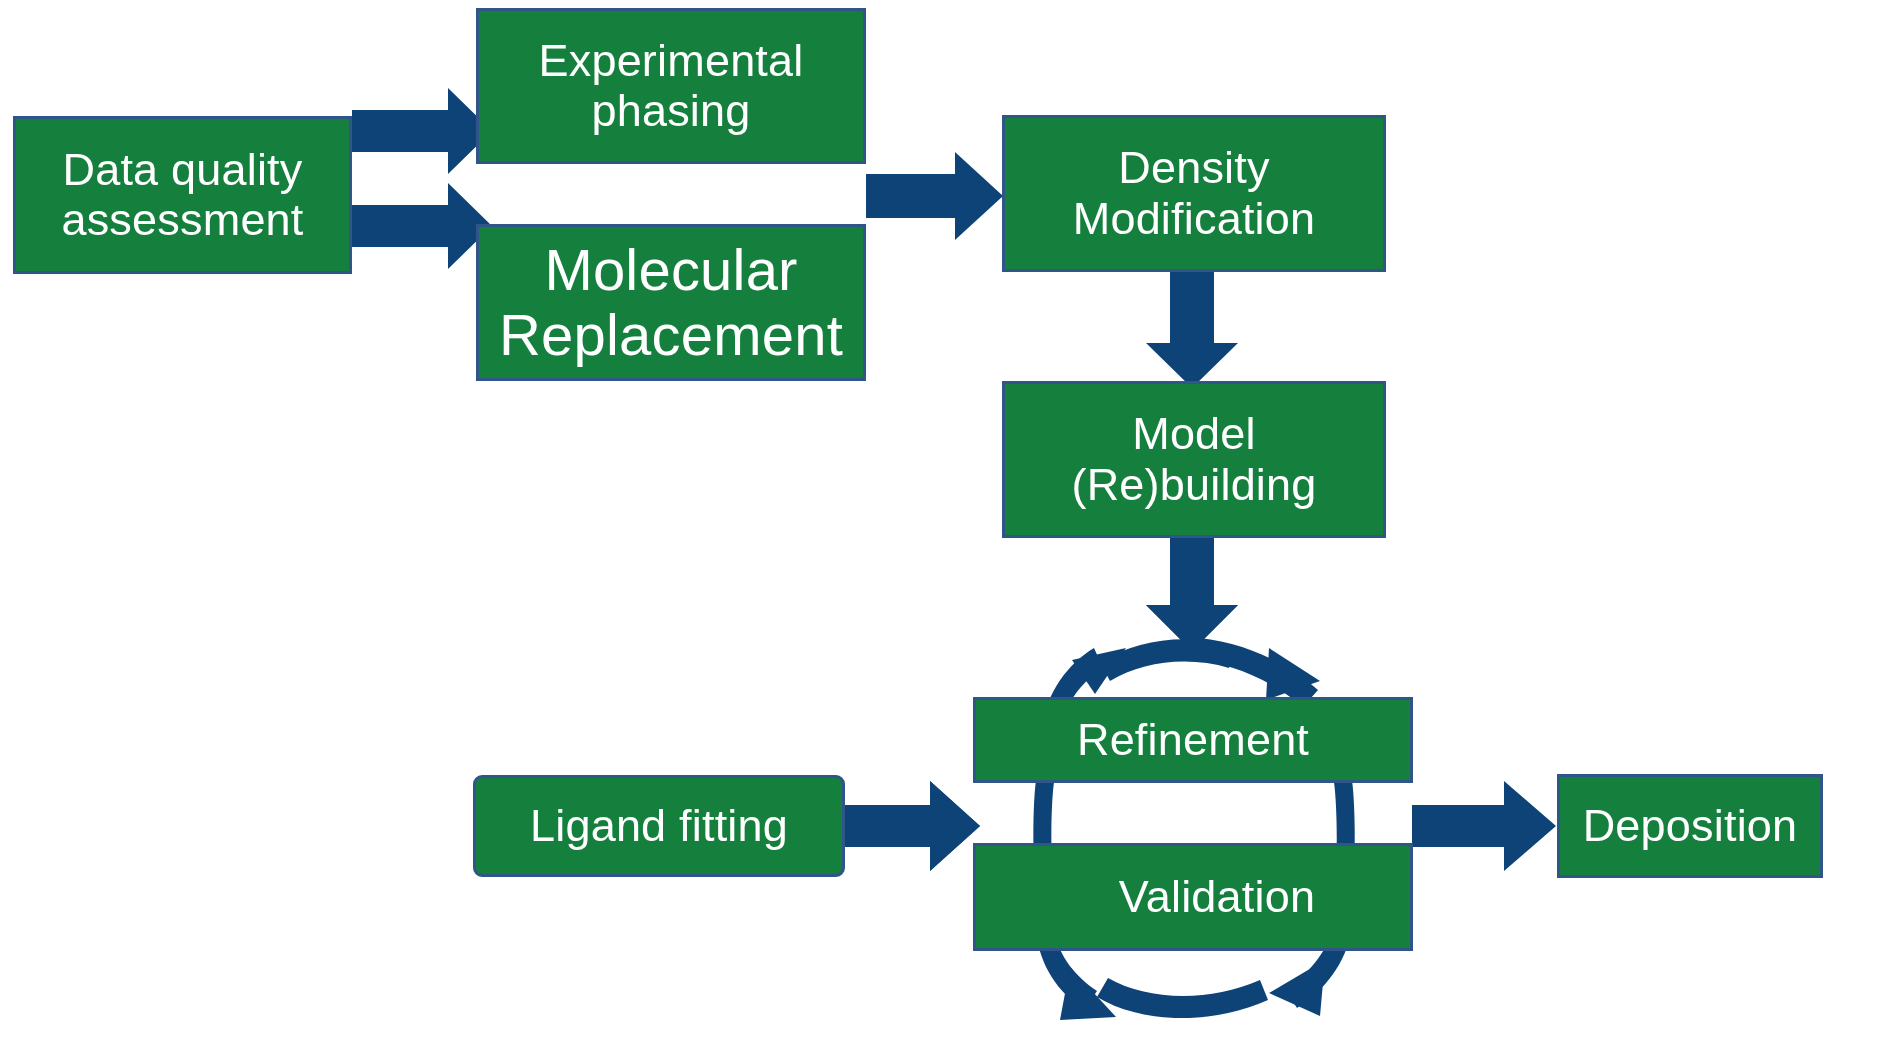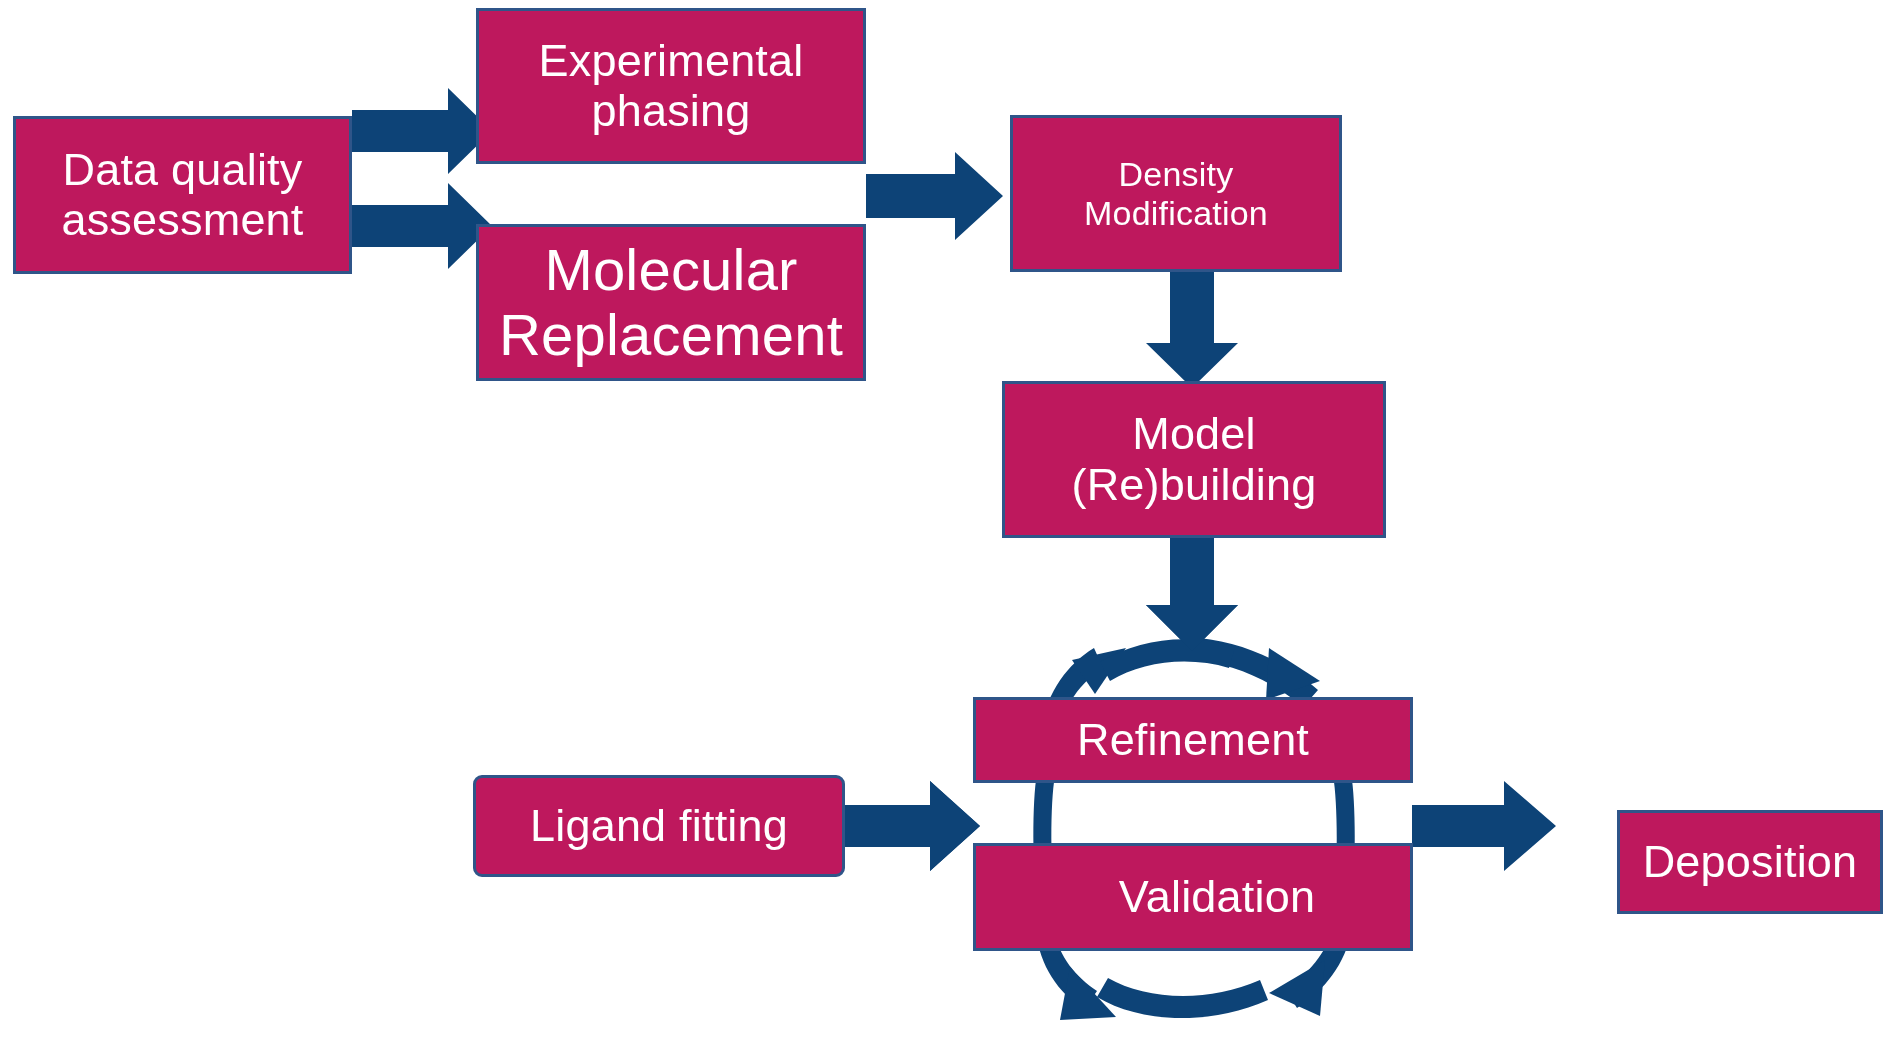--- a/index.html
+++ b/index.html
@@ -15,21 +15,21 @@
   #canvas {
     position: relative;
     width: 1903px;
     height: 1043px;
     overflow: hidden;
     background: #ffffff;
   }
   .node {
     position: absolute;
     box-sizing: border-box;
-    background: #be185d;
+    background: #15803d;
     border: 3px solid #2f5589;
     color: #ffffff;
     display: flex;
     align-items: center;
     justify-content: center;
     text-align: center;
     line-height: 1.12;
     font-size: 45px;
     letter-spacing: 0.2px;
     z-index: 5;
@@ -126,33 +126,33 @@
 
   <div class="node" style="left:13px; top:116px; width:339px; height:158px; font-size:45px;">Data quality
 assessment</div>
 
   <div class="node" style="left:476px; top:8px; width:390px; height:156px; font-size:45px;">Experimental
 phasing</div>
 
   <div class="node" style="left:476px; top:224px; width:390px; height:157px; font-size:58px;">Molecular
 Replacement</div>
 
-  <div class="node" style="left:1002px; top:115px; width:332px; height:157px; font-size:34px;margin-left:8px;">Density
+  <div class="node" style="left:1002px; top:115px; width:384px; height:157px; font-size:45px;">Density
 Modification</div>
 
   <div class="node" style="left:1002px; top:381px; width:384px; height:157px; font-size:45px;">Model
 (Re)building</div>
 
   <div class="node cycle-node" style="left:973px; top:697px; width:440px; height:86px; font-size:45px;">Refinement</div>
 
   <div class="node cycle-node" style="left:973px; top:843px; width:440px; height:108px; font-size:45px;padding-left:48px;">Validation</div>
 
   <div class="node" style="left:473px; top:775px; width:372px; height:102px; font-size:45px;border-radius:9px;">Ligand fitting</div>
 
-  <div class="node" style="left:1617px; top:774px; width:266px; height:104px; font-size:45px;margin-top:36px;">Deposition</div>
+  <div class="node" style="left:1557px; top:774px; width:266px; height:104px; font-size:45px;">Deposition</div>
 
   <svg class="layer above" viewBox="0 0 1903 1043">
 
     <g>
       <path d="M 1146 605 L 1238 605 L 1192 651 Z" fill="#0d4377"></path>
     </g>
 
     <g>
       <path d="M 930 781 L 980 826 L 930 871 Z" fill="#0d4377"></path>
     </g>

